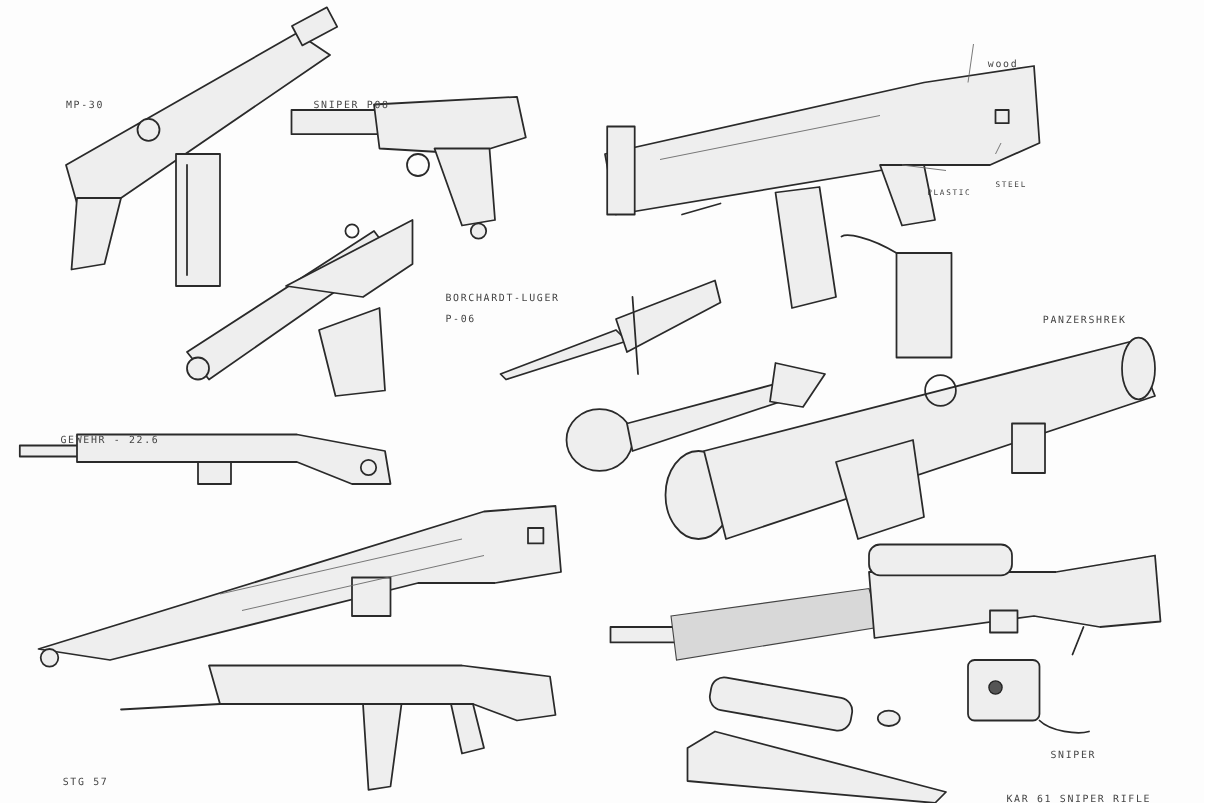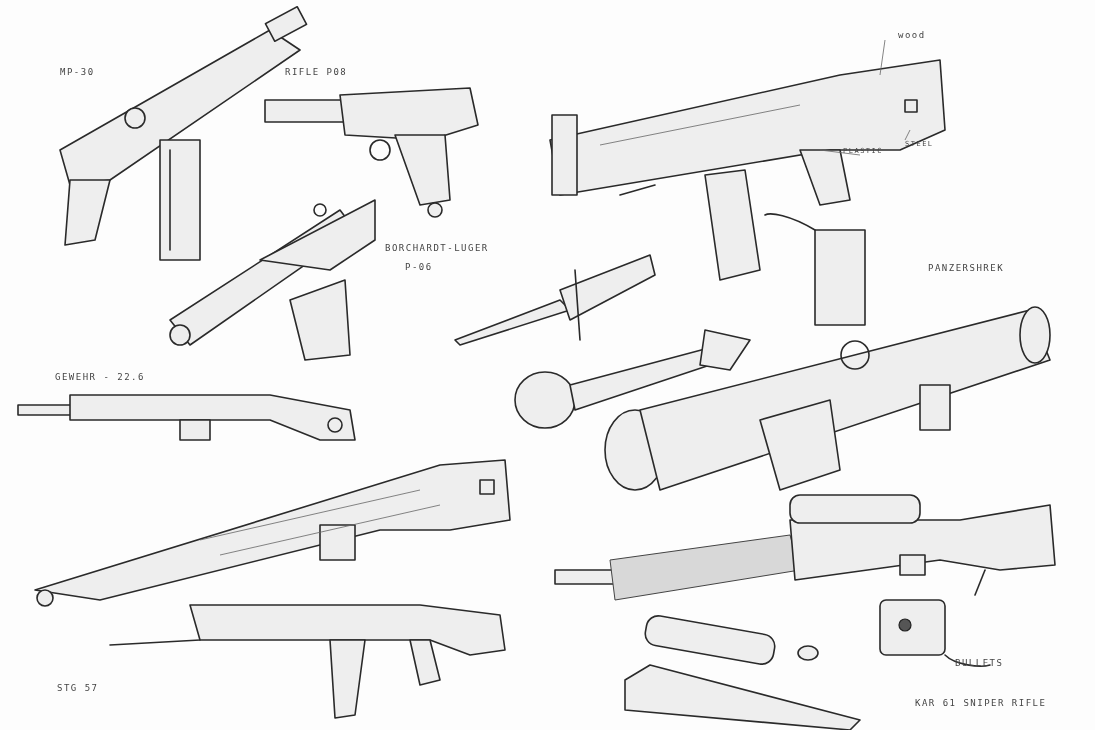--- a/index.html
+++ b/index.html
@@ -1,18 +1,18 @@
 <!DOCTYPE html>
 <html><head>
 <meta charset="utf-8">
 <style>
   html,body{margin:0;padding:0;background:#fff;}
   body{width:1095px;height:730px;position:relative;overflow:hidden;font-family:"DejaVu Sans",sans-serif;}
   .page{position:absolute;inset:0;background:#fdfdfd;}
-  .lbl{position:absolute;font-family:"DejaVu Sans Mono",monospace;font-size:9px;letter-spacing:1.5px;color:#444;white-space:nowrap;}
+  .lbl{position:absolute;font-family:"DejaVu Sans Mono",monospace;font-size:9px;letter-spacing:1.5px;color:#444;white-space:nowrap;margin-top:24px;}
   svg{position:absolute;left:0;top:0;}
   .ink{stroke:#2a2a2a;fill:none;stroke-width:1.6;stroke-linecap:round;stroke-linejoin:round;}
   .fill{fill:#eee;stroke:#2a2a2a;stroke-width:1.6;stroke-linejoin:round;}
   .dark{fill:#555;stroke:#222;stroke-width:1.2;}
   .thin{stroke:#666;fill:none;stroke-width:0.8;}
   .net{fill:#d8d8d8;stroke:#444;stroke-width:1;}
 </style>
 </head>
 <body>
 
@@ -122,24 +122,24 @@
     <path class="ink" d="M620,195 L655,185"></path>
     <path class="ink" d="M815,230 C790,215 770,212 765,215"></path>
     <path class="ink" d="M975,595 L985,570"></path>
     <path class="ink" d="M945,655 C955,665 980,668 990,665"></path>
     <line class="thin" x1="885" y1="40" x2="880" y2="75"></line>
     <line class="thin" x1="910" y1="130" x2="905" y2="140"></line>
     <line class="thin" x1="820" y1="150" x2="860" y2="155"></line>
   </svg>
 
   <div class="lbl" style="left:60px;top:67px;">MP-30</div>
-  <div class="lbl" style="left:285px;top:67px;">RIFLE P08</div>
-  <div class="lbl" style="left:385px;top:243px;">BORCHARDT-LUGER</div>
+  <div class="lbl" style="left:285px;top:67px;">SNIPER P08</div>
+  <div class="lbl" style="left:405px;top:243px;">BORCHARDT-LUGER</div>
   <div class="lbl" style="left:405px;top:262px;text-align:center;">P-06</div>
   <div class="lbl" style="left:55px;top:372px;">GEWEHR - 22.6</div>
   <div class="lbl" style="left:57px;top:683px;">STG 57</div>
   <div class="lbl" style="left:898px;top:30px;">wood</div>
   <div class="lbl" style="left:843px;top:147px;font-size:7px;text-align:right;">PLASTIC</div>
   <div class="lbl" style="left:905px;top:140px;font-size:7px;">STEEL</div>
-  <div class="lbl" style="left:928px;top:263px;">PANZERSHREK</div>
-  <div class="lbl" style="left:955px;top:658px;">BULLETS</div>
+  <div class="lbl" style="left:948px;top:263px;">PANZERSHREK</div>
+  <div class="lbl" style="left:955px;top:658px;">SNIPER</div>
   <div class="lbl" style="left:915px;top:698px;">KAR 61 SNIPER RIFLE</div>
 </div>
 
 </body></html>

